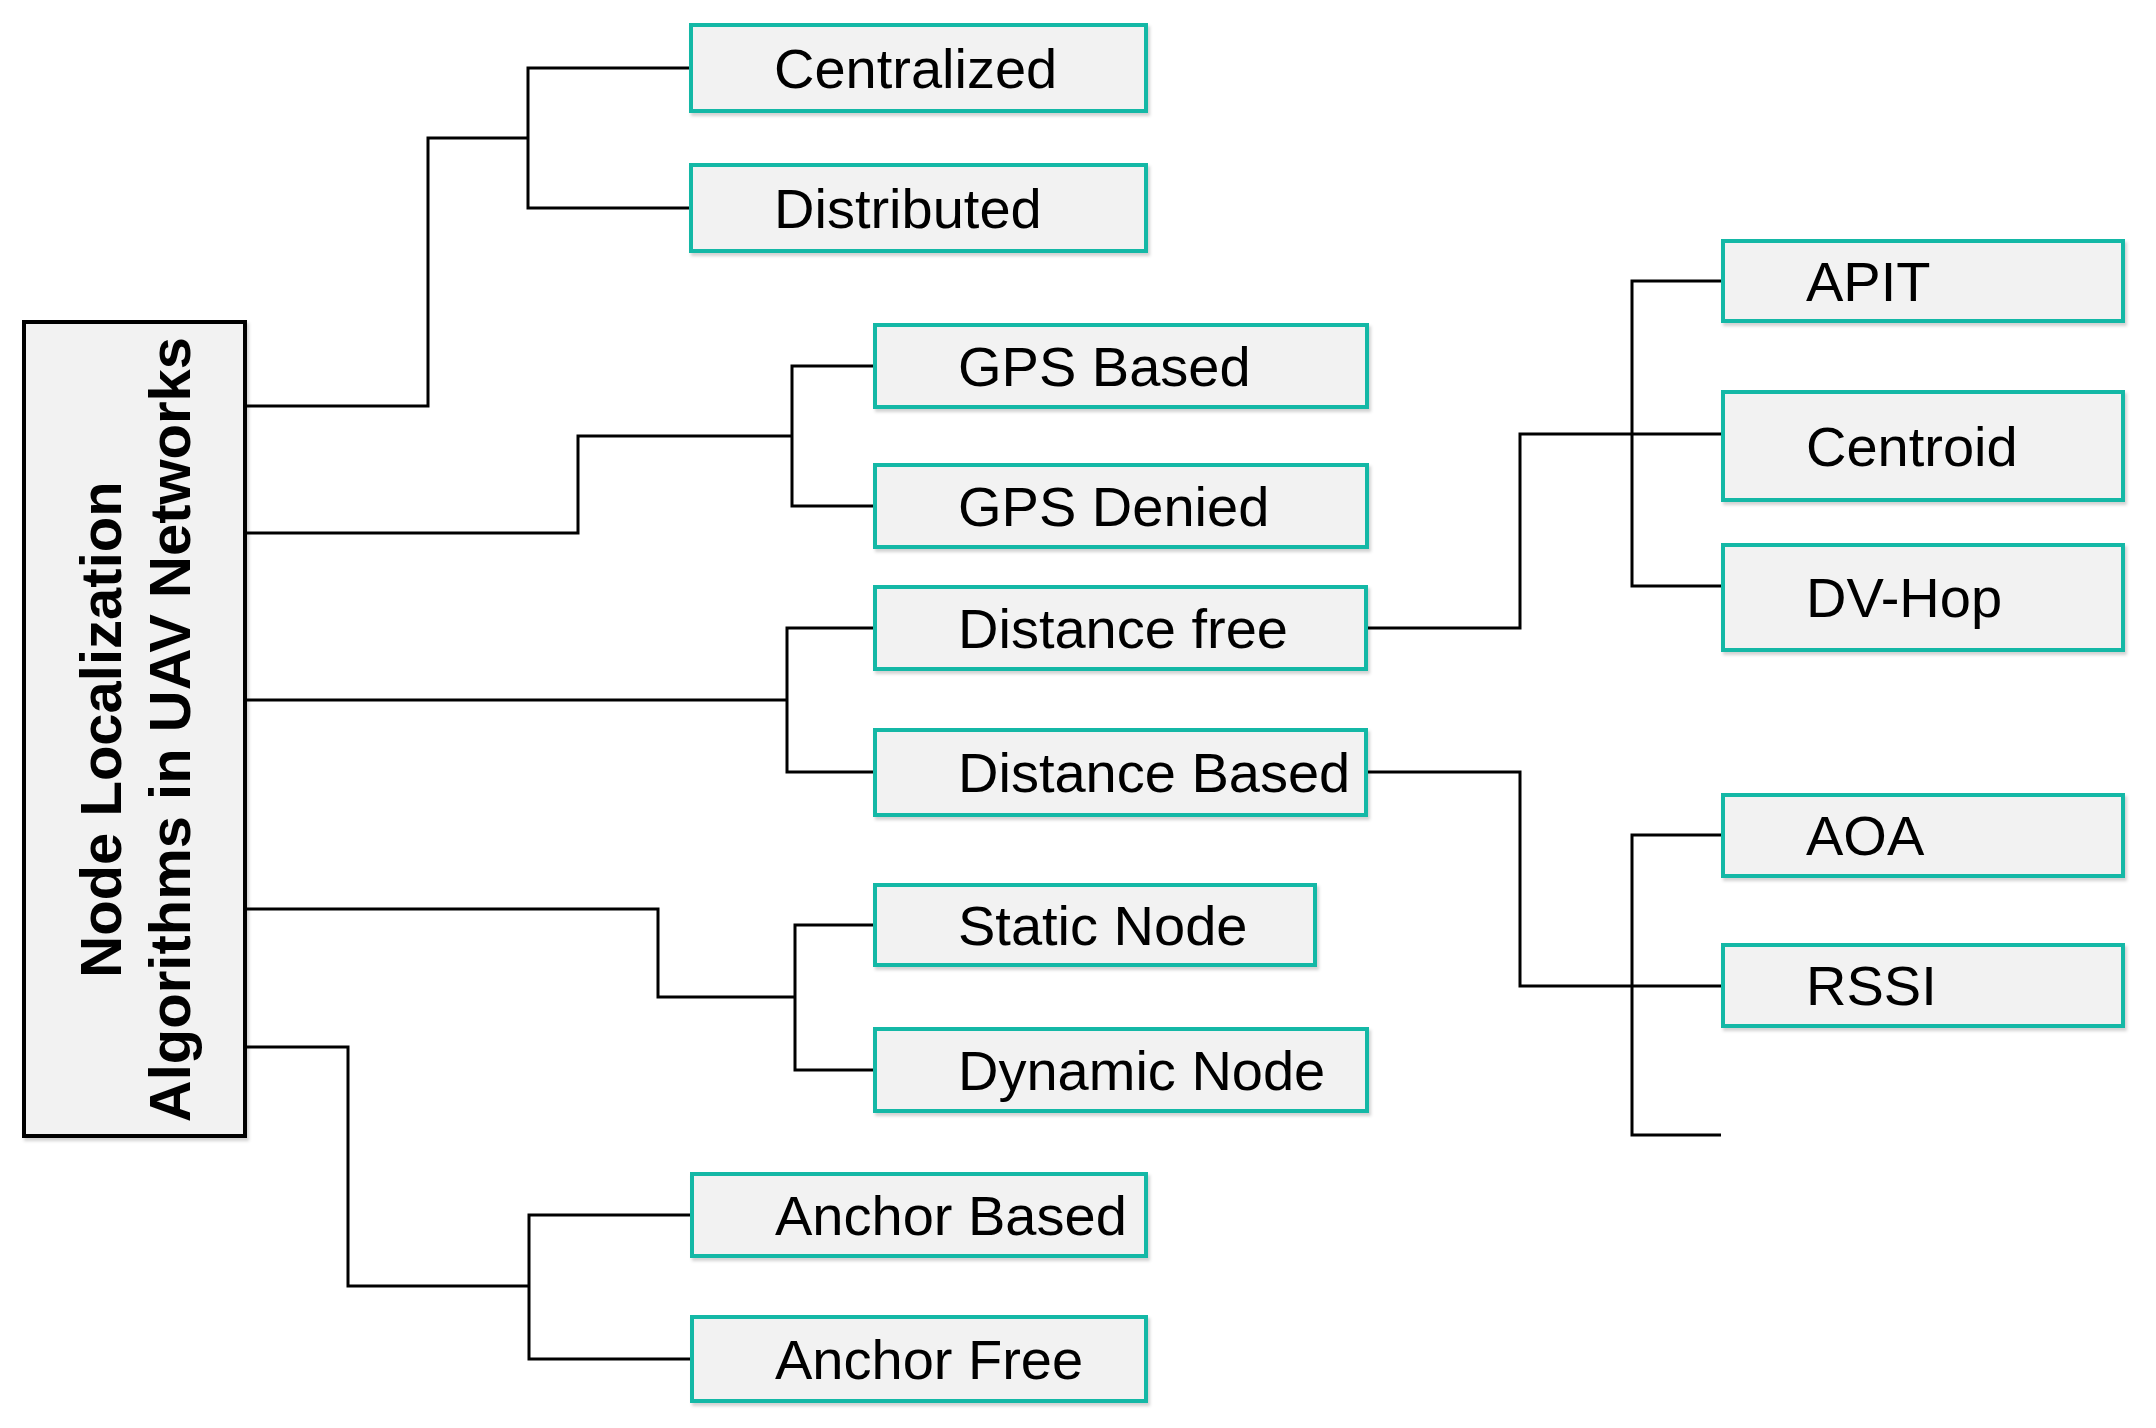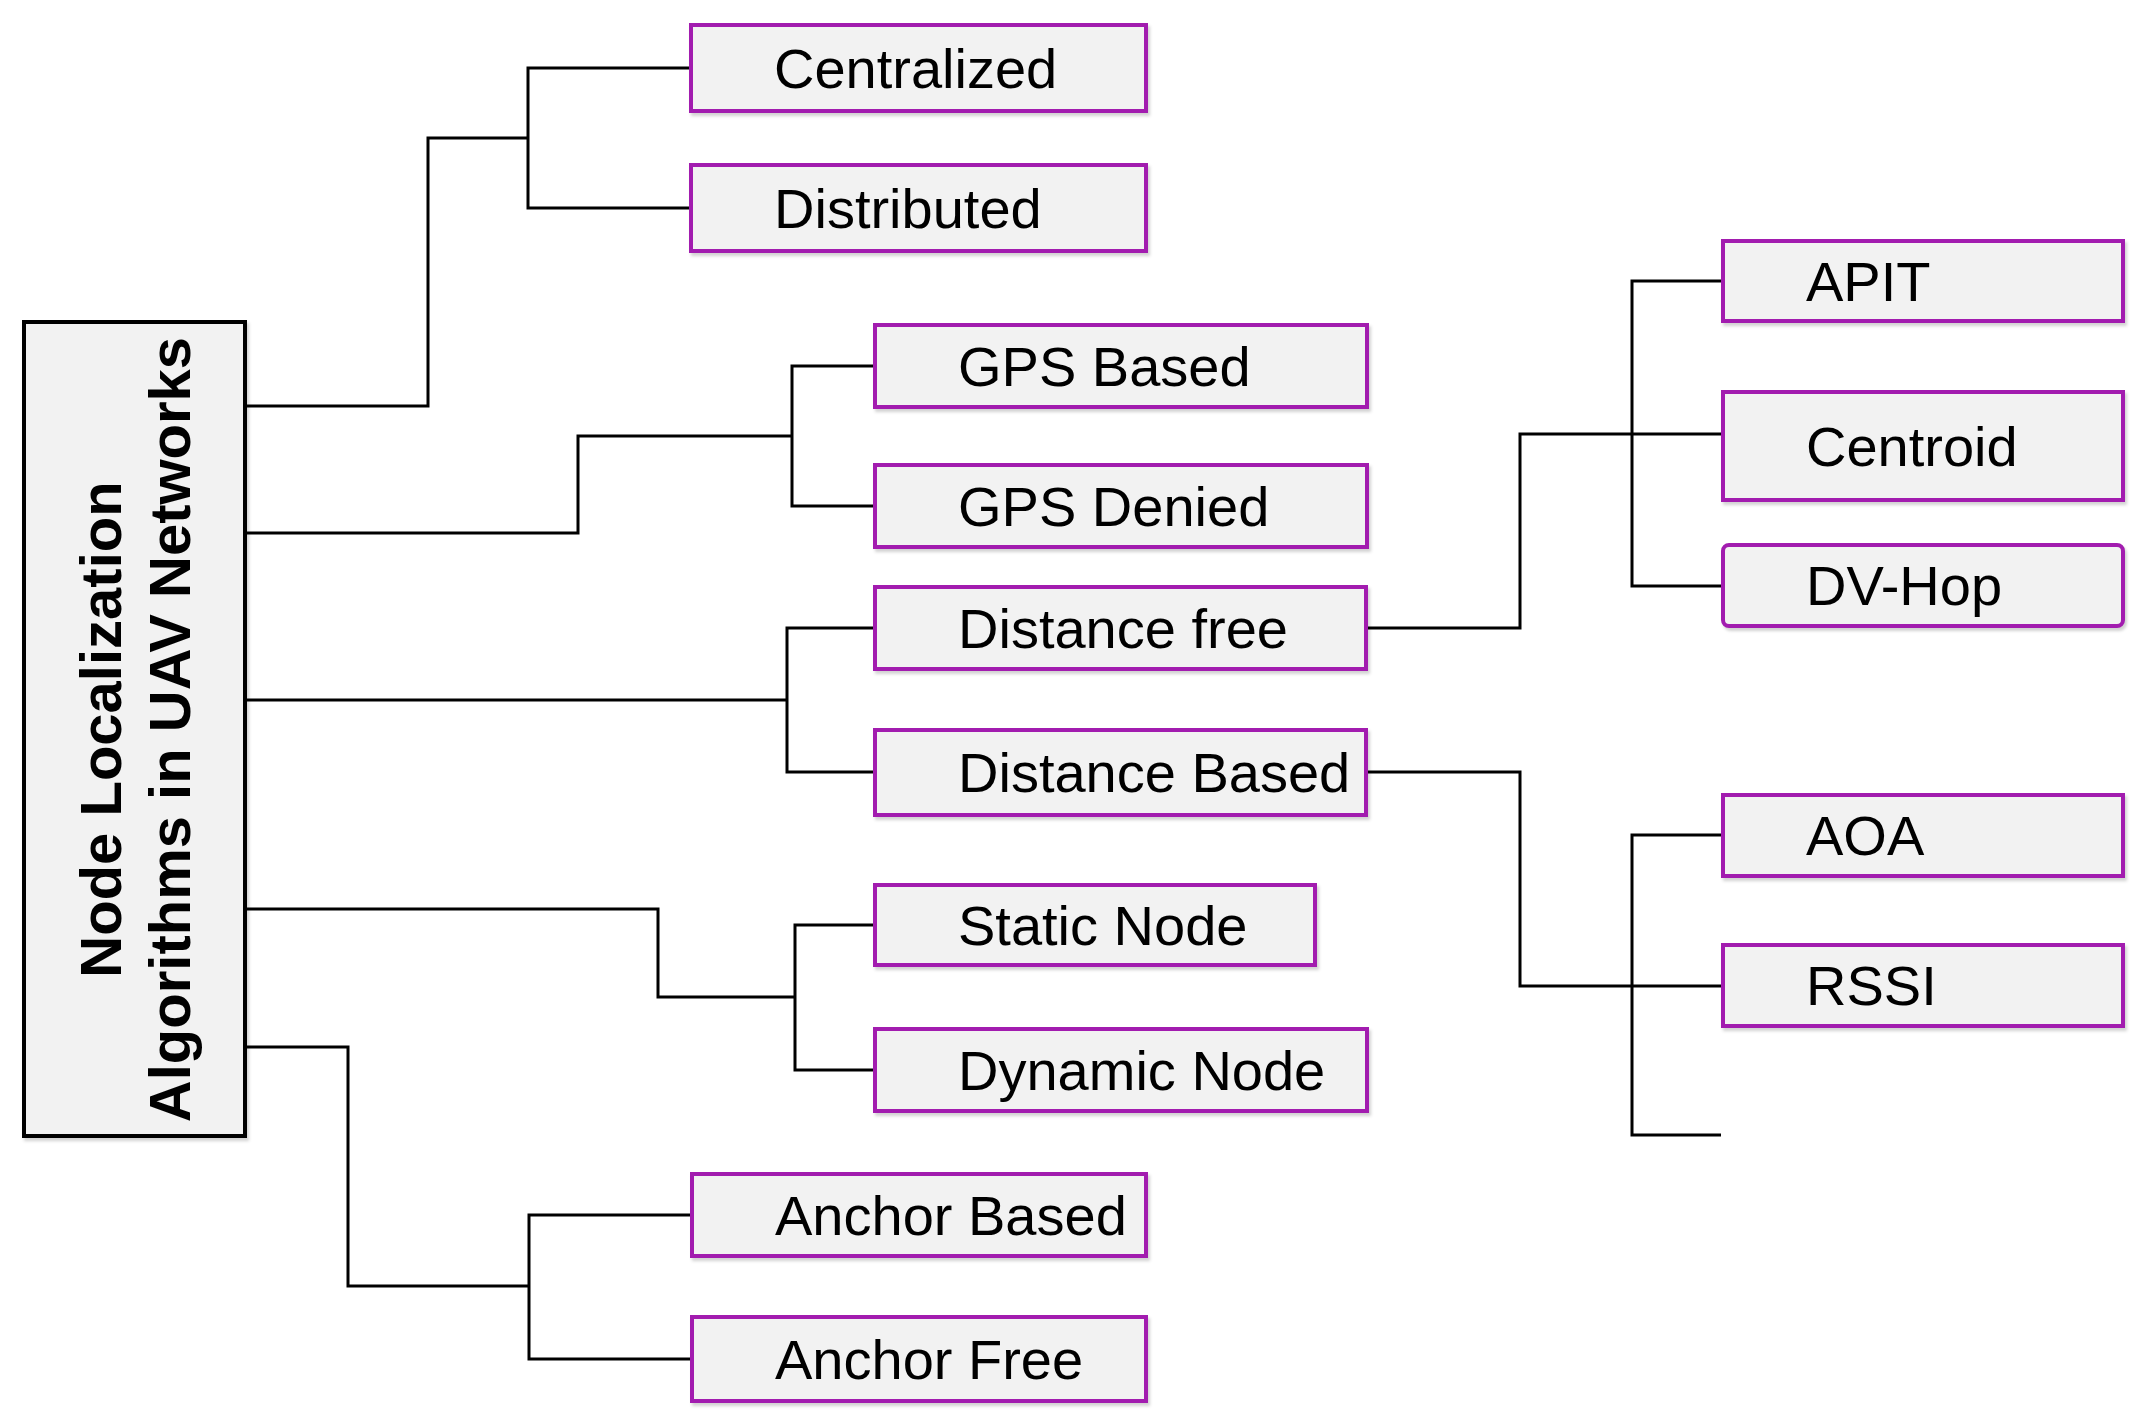--- a/index.html
+++ b/index.html
@@ -17,21 +17,21 @@
   }
   svg.connectors {
     position: absolute;
     left: 0; top: 0;
     width: 2156px; height: 1428px;
   }
   .node {
     position: absolute;
     box-sizing: border-box;
     background: #f2f2f2;
-    border: 4px solid #a21caf;
+    border: 4px solid #14b8a6;
     display: flex;
     align-items: center;
     padding-left: 81px;
     font-size: 56px;
     color: #000000;
     white-space: nowrap;
     box-shadow: 2px 3px 3px rgba(0,0,0,0.18);
   }
   .root-node {
     position: absolute;
@@ -136,21 +136,21 @@
     </div>
 
   <div class="node" style="left:1721px; top:239px; width:404px; height:84px;">
       <span>APIT</span>
     </div>
 
   <div class="node" style="left:1721px; top:390px; width:404px; height:112px;">
       <span>Centroid</span>
     </div>
 
-  <div class="node" style="left:1721px; top:543px; width:404px; height:85px;border-radius:8px;">
+  <div class="node" style="left:1721px; top:543px; width:404px; height:109px;">
       <span>DV-Hop</span>
     </div>
 
   <div class="node" style="left:1721px; top:793px; width:404px; height:85px;">
       <span>AOA</span>
     </div>
 
   <div class="node" style="left:1721px; top:943px; width:404px; height:85px;">
       <span>RSSI</span>
     </div>

